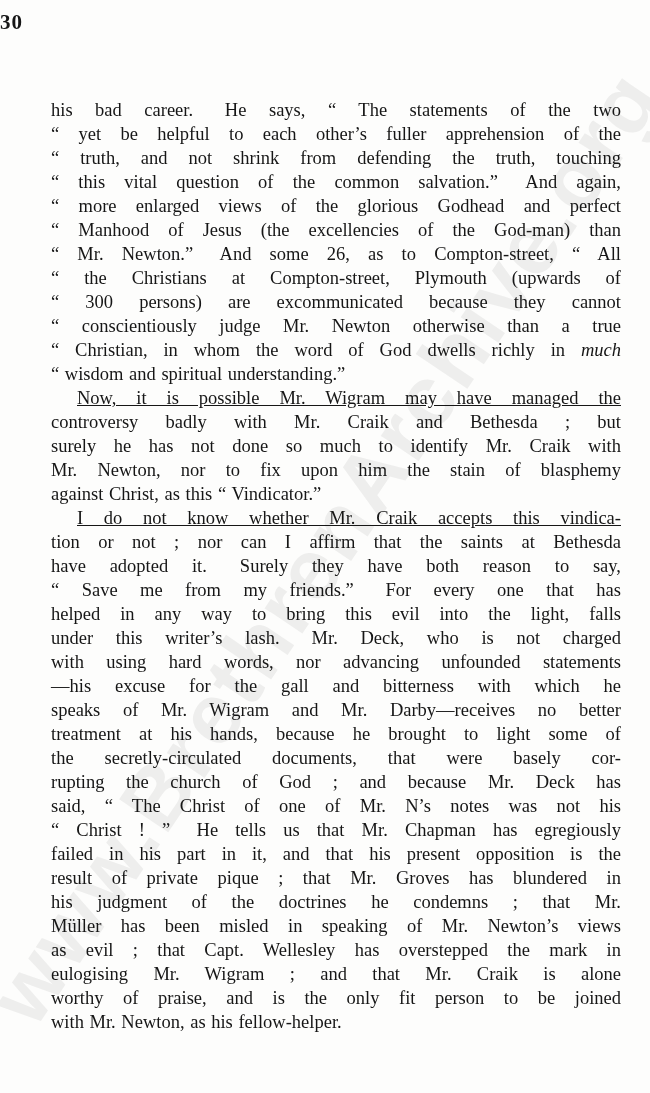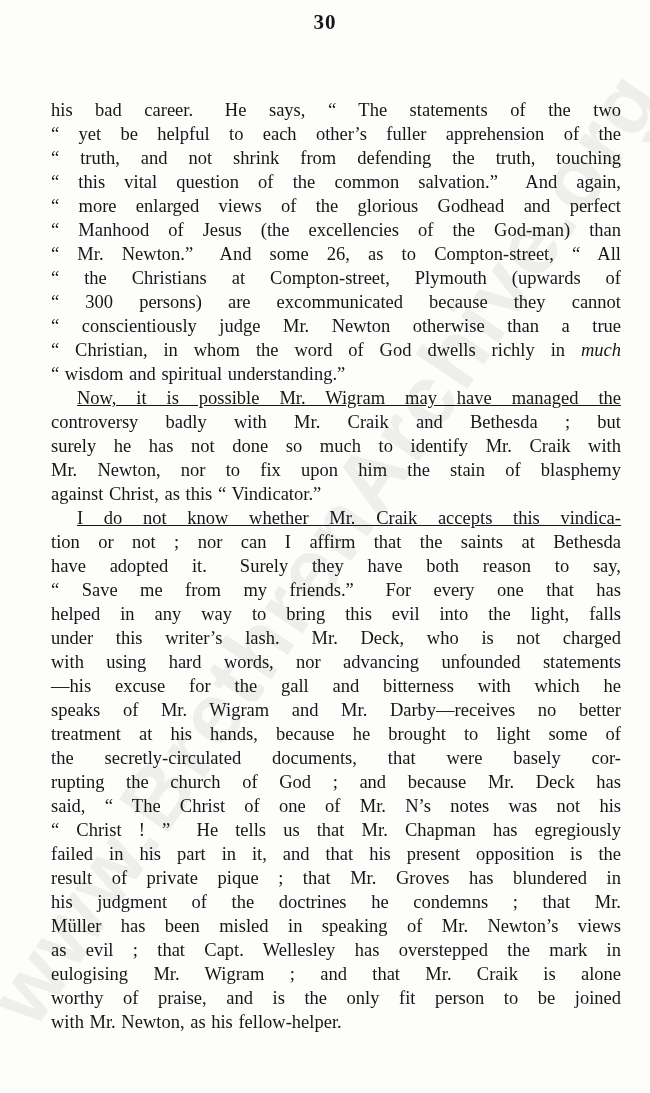--- a/index.html
+++ b/index.html
@@ -11,21 +11,21 @@
     background: #fdfdfc;
     overflow: hidden;
     font-family: "Liberation Serif", serif;
     color: #161616;
   }
   .page-number {
     position: absolute;
     top: 10px;
     left: 0;
     width: 100%;
-    text-align: center;
+    text-align: left;
     font-size: 21px;
     font-weight: bold;
     letter-spacing: 1px;
   }
   .body-text {
     position: absolute;
     top: 62px;
     left: 51px;
     width: 570px;
     margin-top: 36px;

